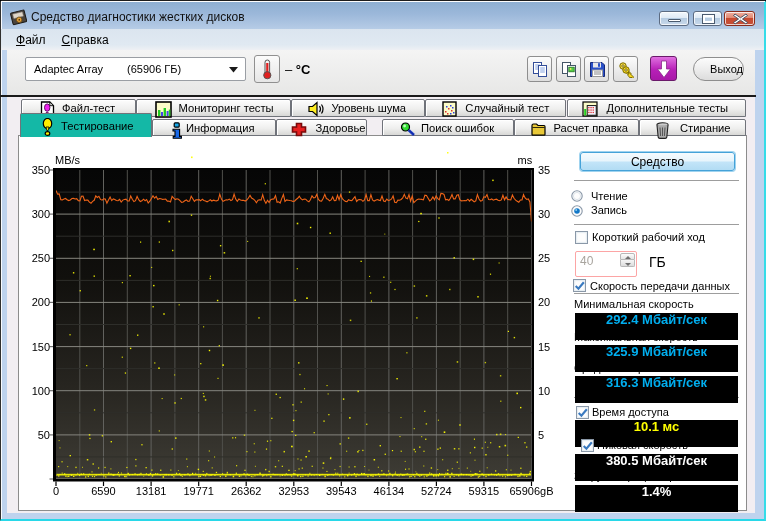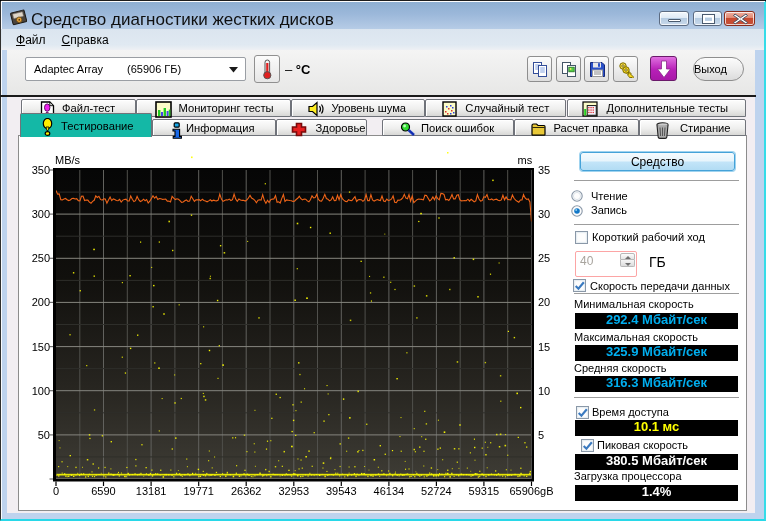--- a/index.html
+++ b/index.html
@@ -19,35 +19,35 @@
 .cap{position:absolute;top:11px;height:15px;border:1px solid #5c6b81;border-radius:3px;background:linear-gradient(#f2f7fc,#dfeaf5 45%,#b6cce2 50%,#c8d9eb);box-shadow:inset 0 0 0 1px rgba(255,255,255,.75)}
 #closebtn{background:linear-gradient(#f0b0a0,#e08a74 45%,#c84a30 50%,#c4503a);border-color:#8a2c1c}
 
 .tbtn{position:absolute;top:56px;width:25px;height:26px;border:1px solid #8e8e8e;border-radius:3px;background:linear-gradient(#fcfcfc,#eaeaea 60%,#dedede)}
 
 .tab{position:absolute;font-size:11.2px;color:#000;border:1px solid #70737a;border-radius:2px 2px 0 0;background:linear-gradient(#fdfdfd,#efefee 55%,#d8d8d6);box-shadow:inset 1px 1px 0 #fff}
 .tab .tx{position:absolute;top:50%;transform:translateY(-50%);white-space:nowrap}
 
 .sep{position:absolute;height:1px;background:#9d9d9d}
 .lbl{position:absolute;font-size:11px;color:#000;white-space:nowrap}
-.vbox{position:absolute;left:575px;width:163px;height:16px;background:#000;color:#00aeef;font-weight:bold;font-size:13px;text-align:center;line-height:13px}
+.vbox{position:absolute;left:575px;width:163px;height:27px;background:#000;color:#00aeef;font-weight:bold;font-size:13px;text-align:center;line-height:13px}
 </style></head><body>
 <div id="frame"></div>
 <div id="titlebar"></div>
 <div class="abs" style="left:1px;top:1px;width:764px;height:1px;background:#fdfdfd"></div>
 <div class="abs" style="left:1px;top:1px;width:1px;height:518px;background:#f8fbff"></div>
 <svg class="abs" style="left:10px;top:9px" width="17" height="17" viewBox="0 0 17 17">
 <g transform="rotate(-14 8 8)">
       <rect x="1.5" y="2.5" width="14" height="12" rx="1.2" fill="#4a443e" stroke="#1c1916" stroke-width="1"></rect>
 <rect x="3.5" y="4" width="10" height="4.5" rx="0.5" fill="#ded5c8" stroke="#8a8278" stroke-width="0.5"></rect>
 <circle cx="8.5" cy="11" r="2.7" fill="#e8a23c" stroke="#6a4a10" stroke-width="0.8"></circle>
 <circle cx="8.5" cy="11" r="0.9" fill="#52380c"></circle>
     </g>
   </svg>
-<div class="abs" style="left:31px;top:10px;font-size:17px;color:#101010">Средство диагностики жестких дисков</div>
+<div class="abs" style="left:31px;top:10px;font-size:12px;color:#101010">Средство диагностики жестких дисков</div>
 <div class="cap" style="left:659px;width:30px">
     <div class="abs" style="left:8px;top:7px;width:13px;height:3px;background:#fff;border:1px solid #4a5a6e;border-radius:1px"></div>
   </div>
 <div class="cap" style="left:693px;width:29px">
     <div class="abs" style="left:9px;top:3px;width:11px;height:8px;border:2px solid #fff;outline:1px solid #4a5a6e;background:transparent"></div>
   </div>
 <div class="cap" id="closebtn" style="left:724px;width:31px">
     <svg class="abs" style="left:8px;top:1px" width="15" height="12" viewBox="0 0 15 12">
       <path d="M2 1 L7.5 4.8 L13 1 L14.5 2.5 L9.5 6 L14.5 9.5 L13 11 L7.5 7.2 L2 11 L0.5 9.5 L5.5 6 L0.5 2.5 Z" fill="#fff" stroke="#3a4a5e" stroke-width="0.9"></path>
     </svg>
@@ -106,21 +106,21 @@
         <circle cx="5" cy="5" r="1.2" fill="#fff"></circle>
 <path d="M7.5 7 L12.5 12 L11.5 13.5 L10 12 L9.3 13 L8.1 11.8 L7 10.5 Z"></path>
       </g>
 </svg>
   </div>
 <div class="tbtn" style="left:650px;width:27px;height:25px;background:linear-gradient(#e070e0,#b820b8 55%,#a818a8);border-color:#6a1a6a">
 <svg style="position:absolute;left:5px;top:3px" width="16" height="19" viewBox="0 0 16 19">
 <path d="M5.5 1 H10.5 V9 H14.5 L8 17.5 L1.5 9 H5.5 Z" fill="#fff" stroke="#8a2a8a" stroke-width="0.8"></path>
     </svg>
   </div>
-<div class="abs" style="left:693px;top:57px;width:51px;height:24px;border:1px solid #8e8e8e;border-radius:12px;background:linear-gradient(#fcfcfc,#eaeaea 60%,#dcdcdc);font-size:11px;text-align:left;line-height:22px">Выход</div>
+<div class="abs" style="left:693px;top:57px;width:51px;height:24px;border:1px solid #8e8e8e;border-radius:12px;background:linear-gradient(#fcfcfc,#eaeaea 60%,#dcdcdc);font-size:11px;text-align:right;line-height:22px">Выход</div>
 <div id="client">
     <div id="page"></div>
   </div>
 <div class="tab" style="left:21px;top:99px;width:115px;height:18px">
     <div class="abs" style="left:18px;top:1px"><svg width="15" height="16" viewBox="0 0 15 16">
         <path d="M1.5 1 H9.8 L13.5 4.7 V15 H1.5 Z" fill="#fff" stroke="#000" stroke-width="1.3"></path>
         <path d="M9.8 1 L9.8 4.7 H13.5 Z" fill="#eee" stroke="#000" stroke-width="0.9"></path>
         <ellipse cx="7.2" cy="6.6" rx="2.7" ry="3.7" fill="#ee22ee" stroke="#550055" stroke-width="0.9"></ellipse>
         <ellipse cx="7.2" cy="12.8" rx="1.7" ry="1.4" fill="#ee22ee" stroke="#550055" stroke-width="0.9"></ellipse>
       </svg></div>

